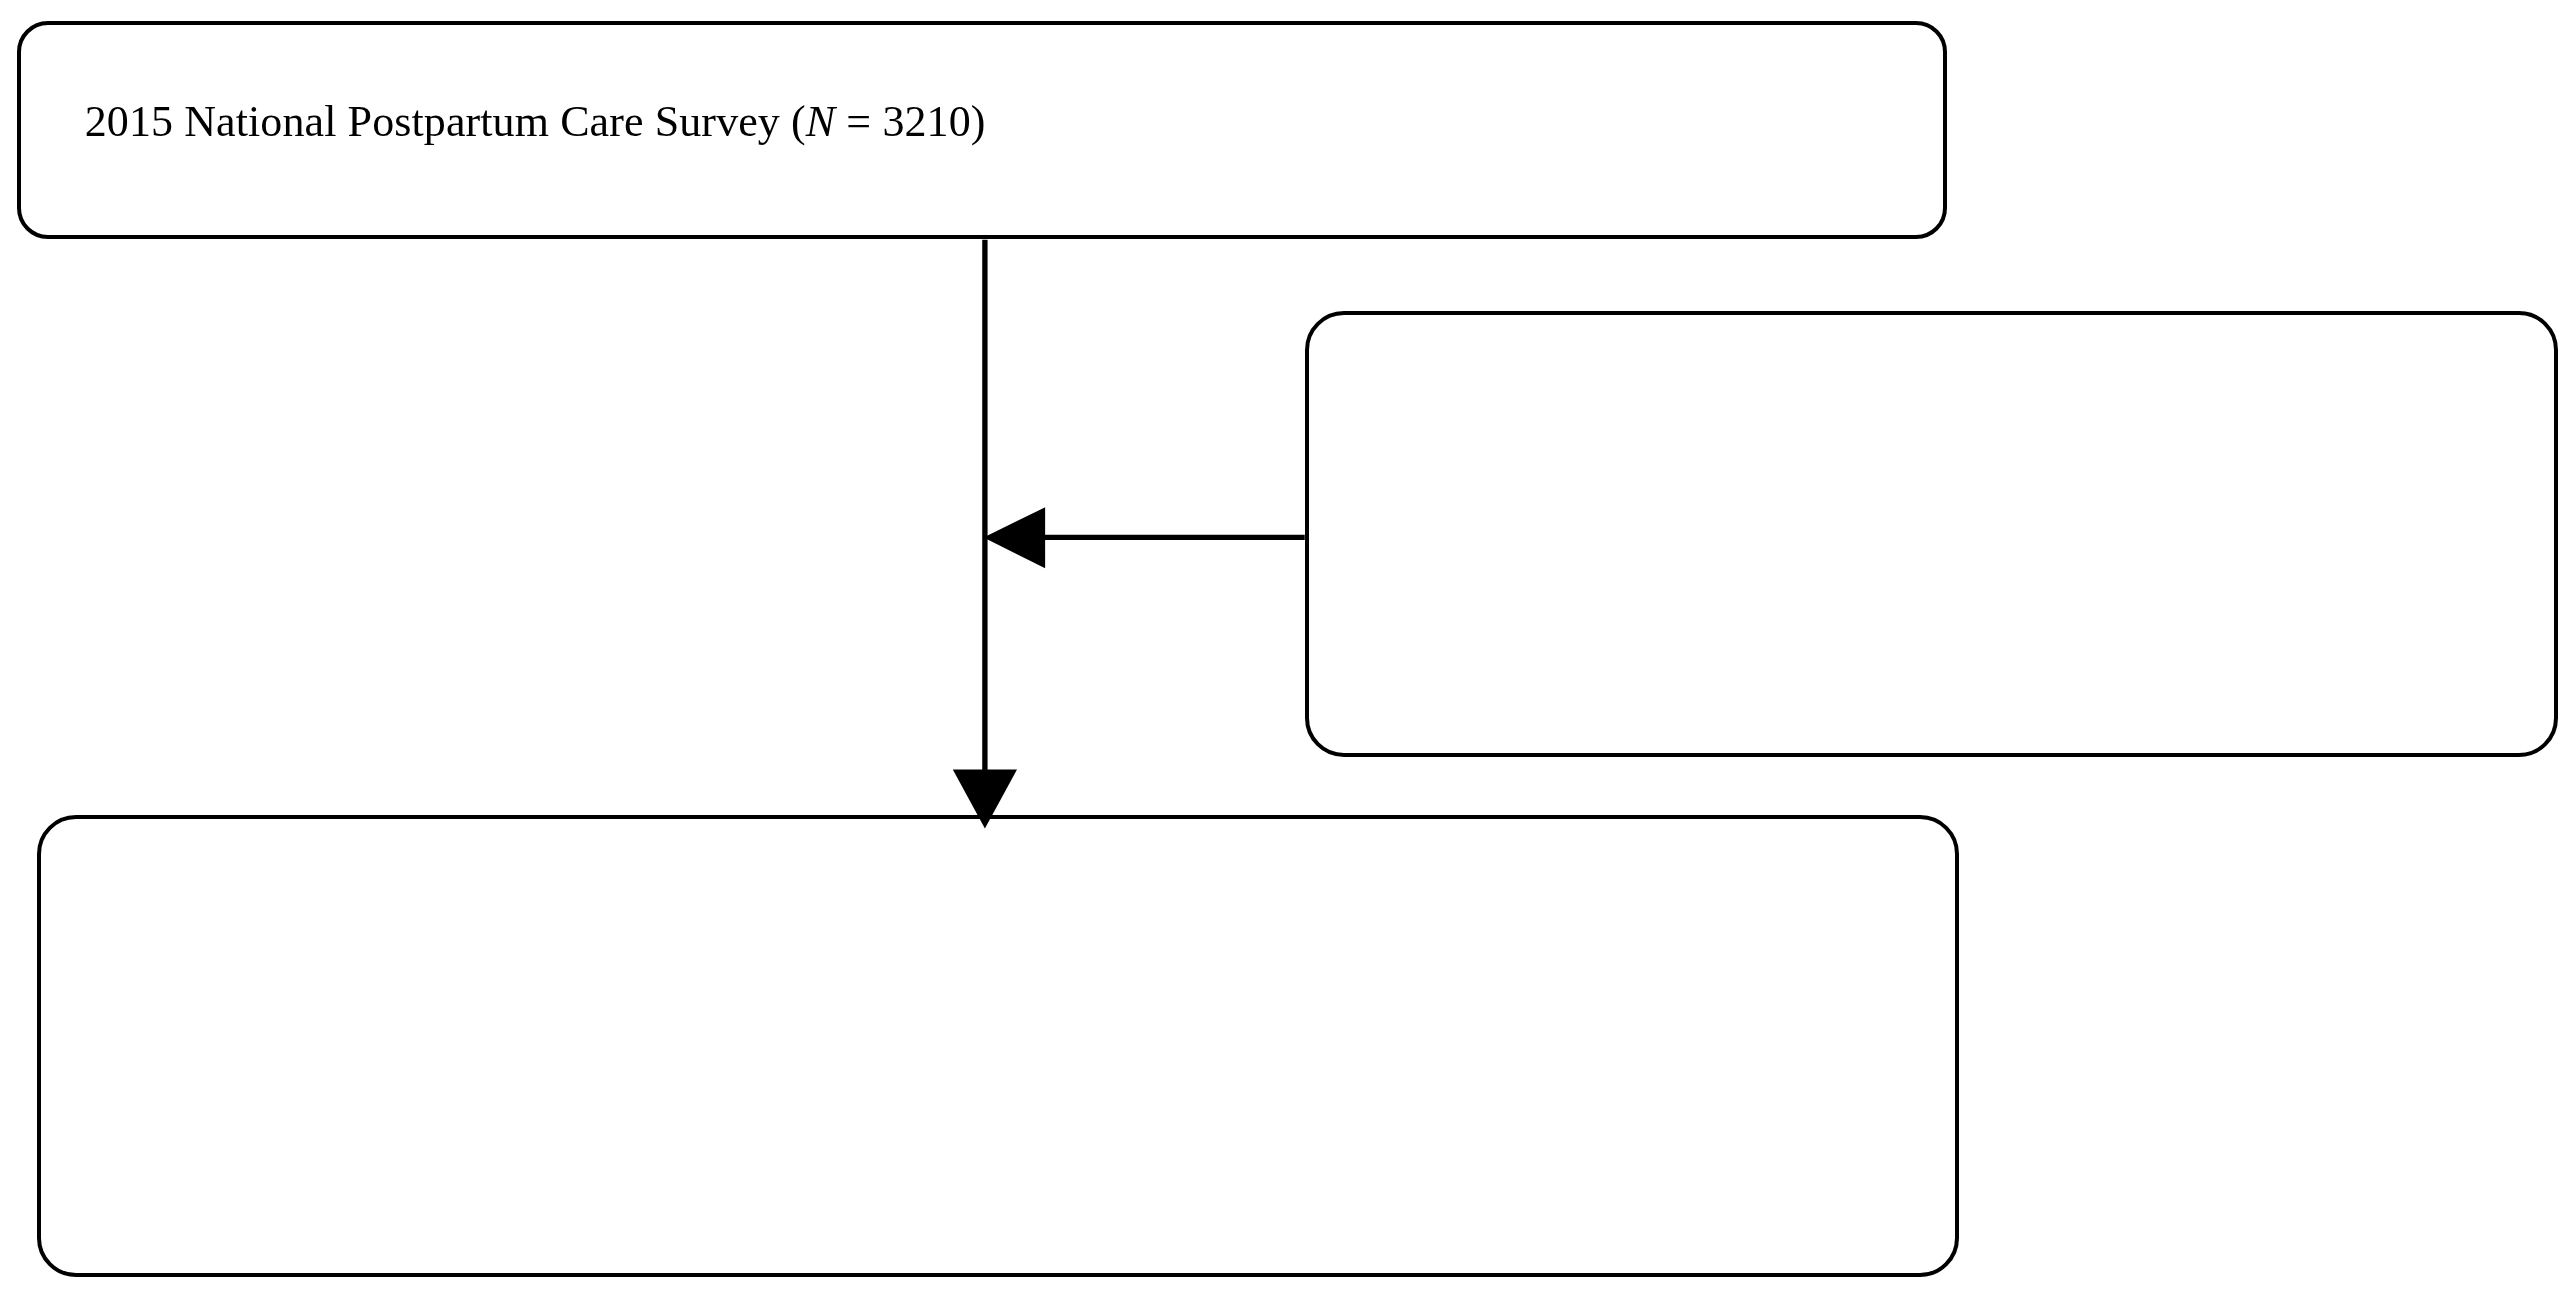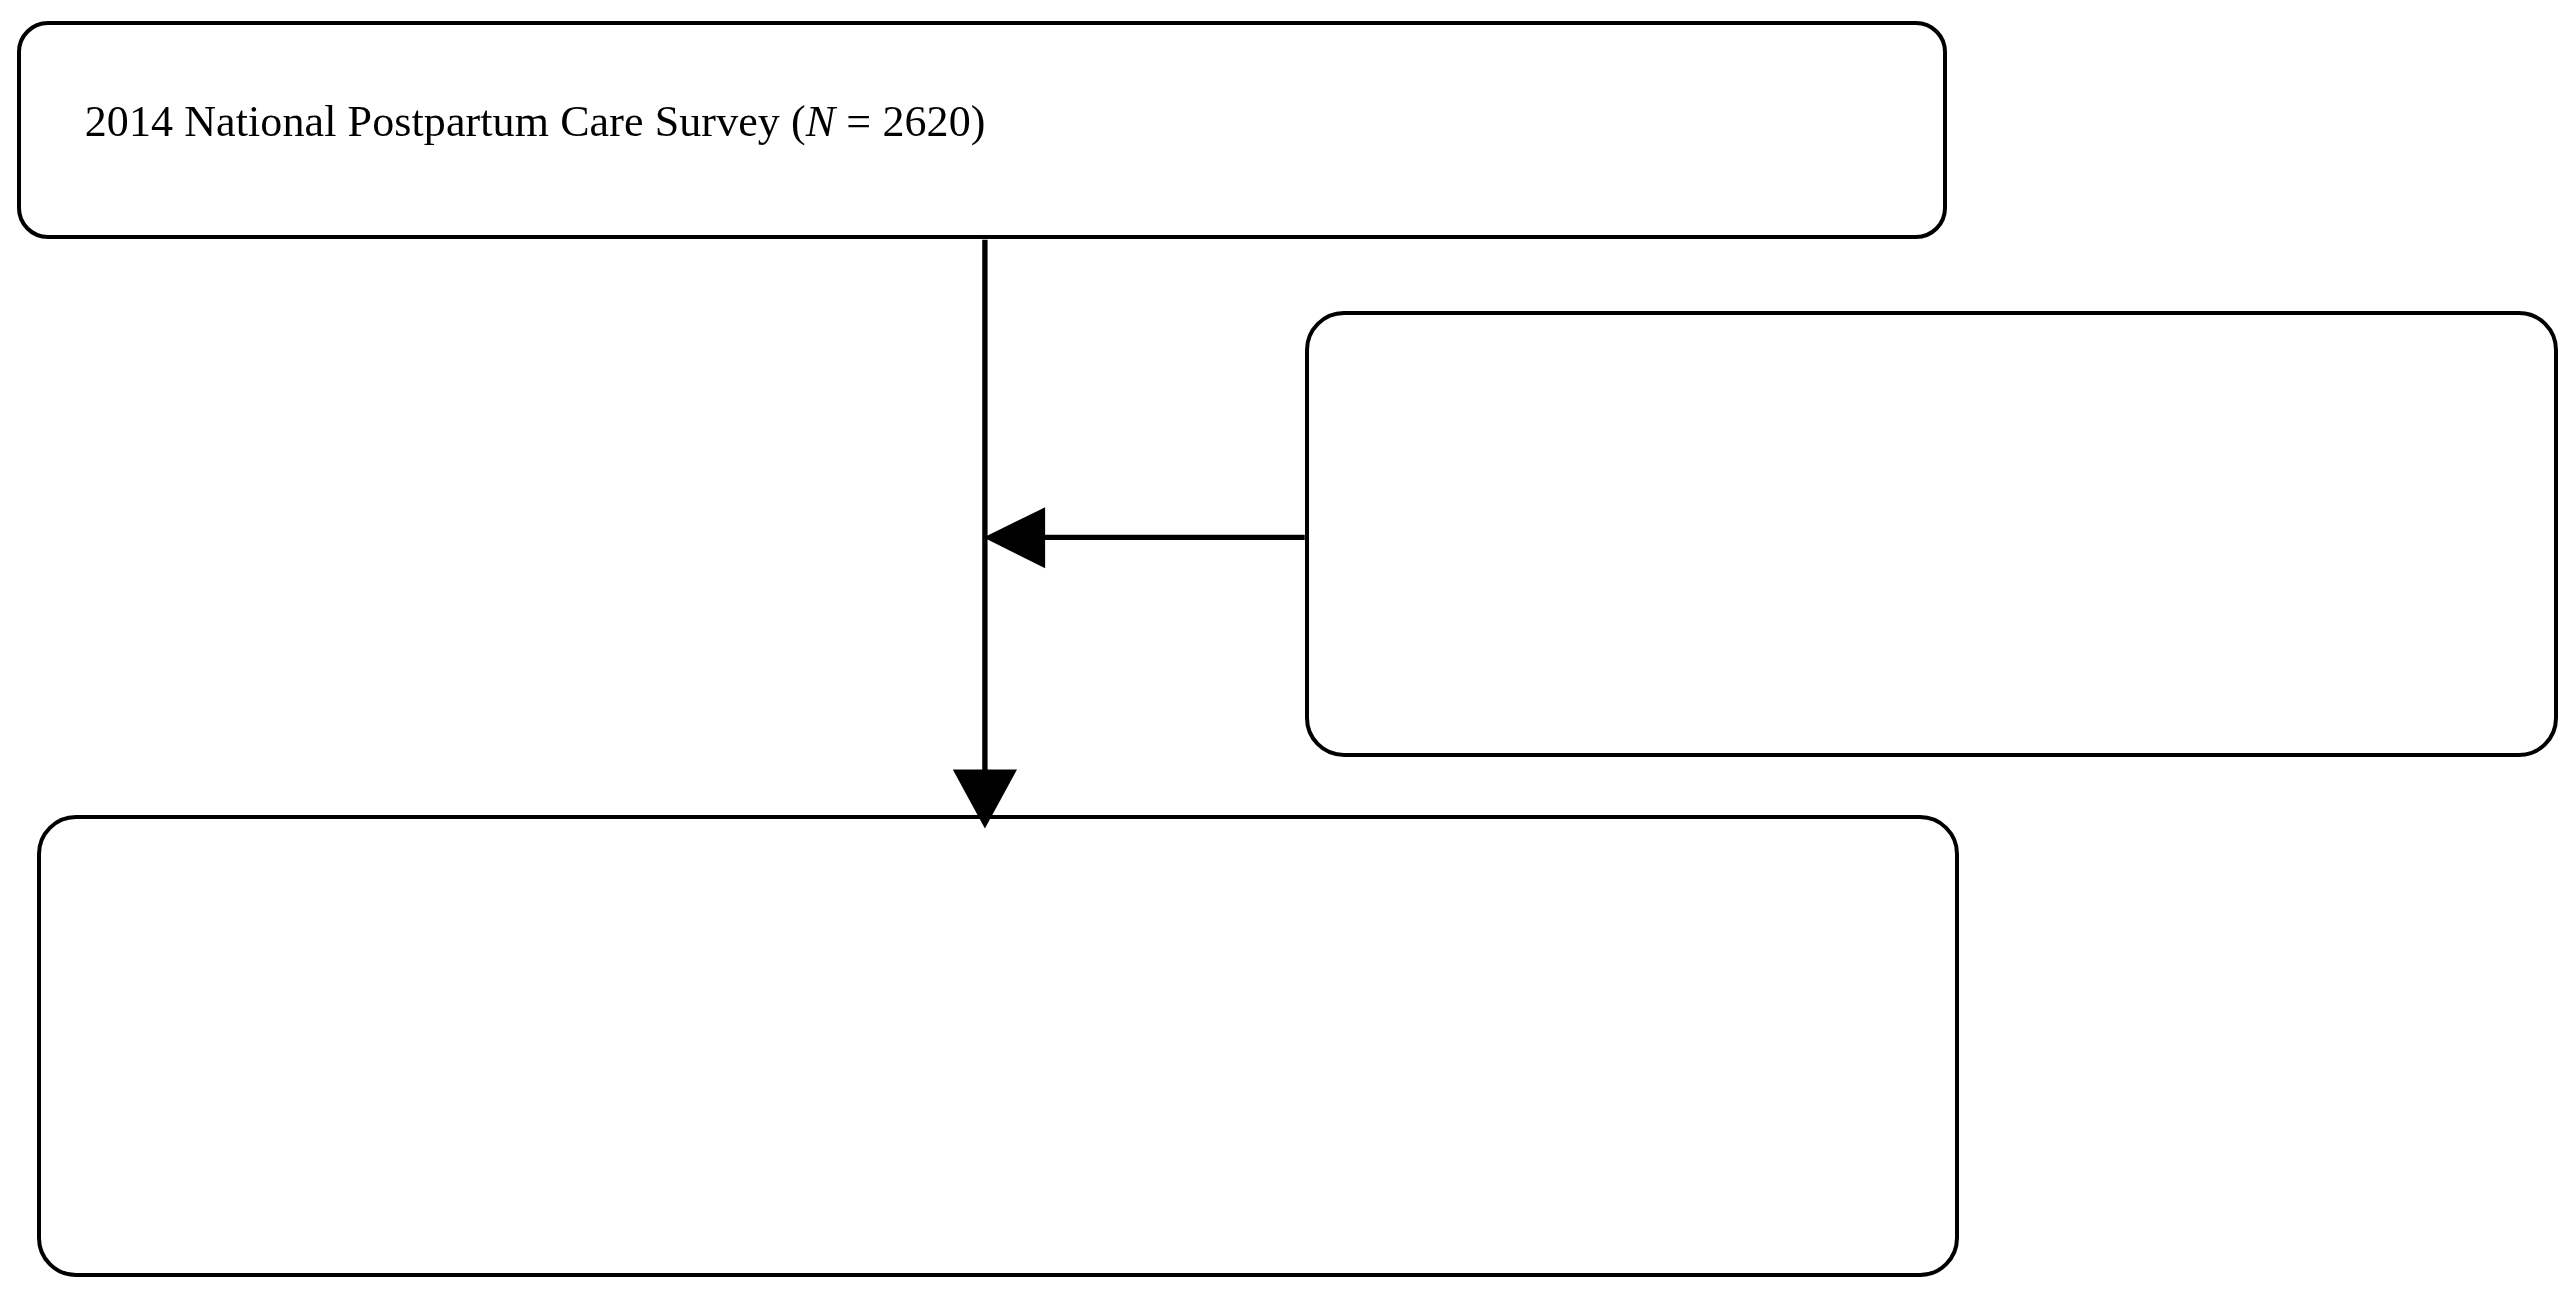--- a/index.html
+++ b/index.html
@@ -67,21 +67,21 @@
     width: 2576px; height: 1305px;
     pointer-events: none;
   }
 </style>
 </head>
 <body>
 
 <div id="canvas">
 
   <div class="node" id="box-survey">
-    <div class="txt" id="survey-text"><span>2014 National Postpartum Care Survey (</span><span class="ital">N</span><span> = 2620)</span></div>
+    <div class="txt" id="survey-text"><span>2015 National Postpartum Care Survey (</span><span class="ital">N</span><span> = 3210)</span></div>
   </div>
 
   <div class="node" id="box-exclusion">
     
   </div>
 
   <div class="node" id="box-inclusion">
     
   </div>
 

